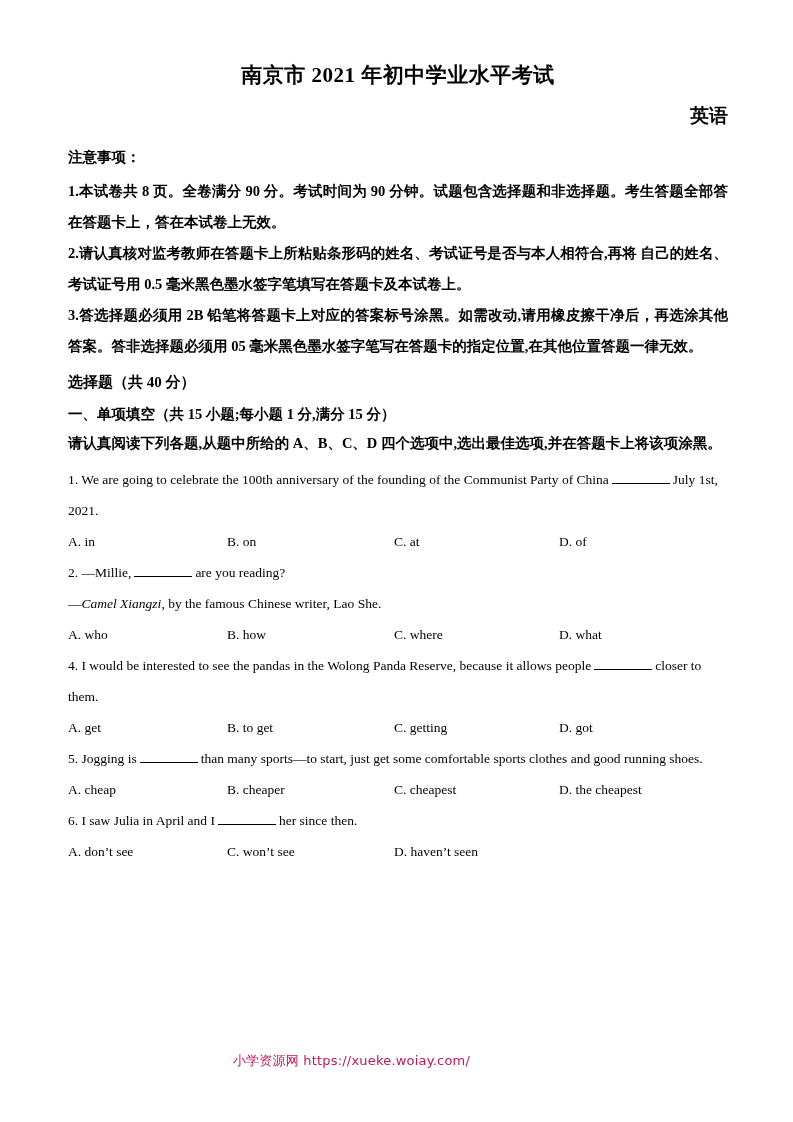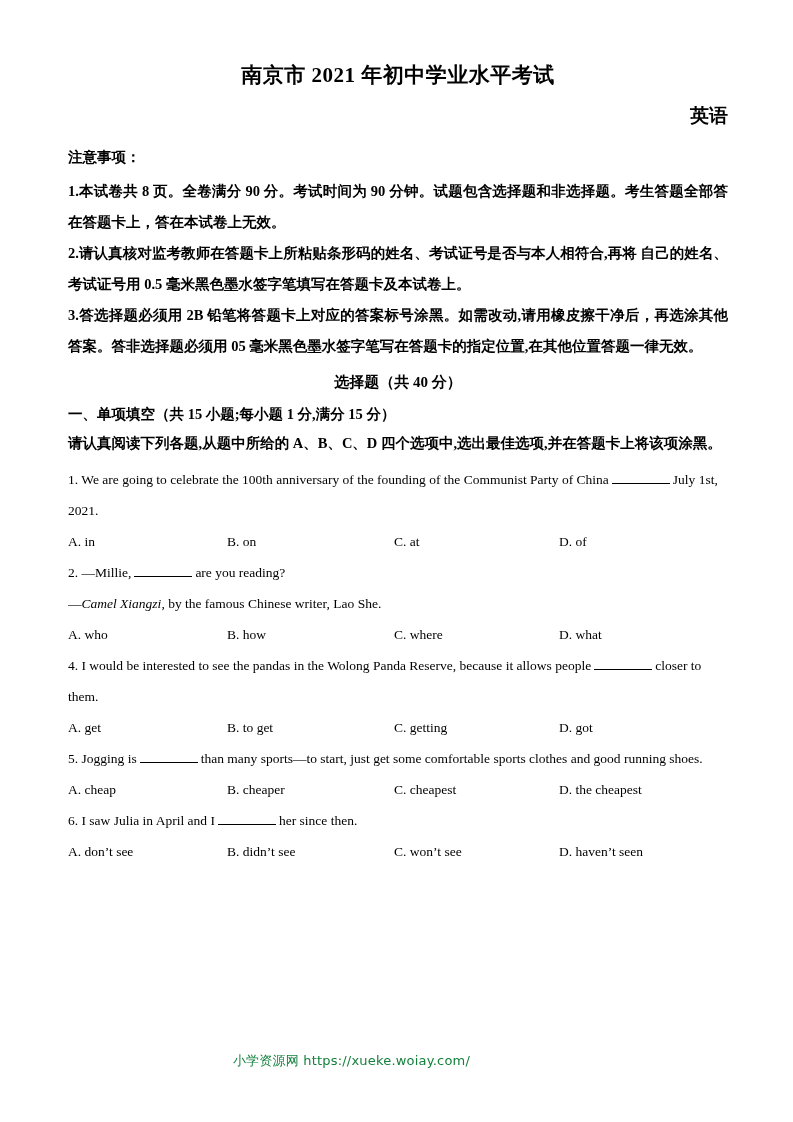--- a/index.html
+++ b/index.html
@@ -57,21 +57,21 @@
     font-weight: bold;
     font-size: 14.5px;
     line-height: 31px;
     margin: 0;
     text-align: justify;
     text-justify: inter-ideograph;
   }
 
   
   .section-center {
-    text-align: center;
+    text-align: left;
     font-weight: bold;
     font-size: 15px;
     line-height: 28px;
     margin: 6px 0 4px 0;
   }
   .part-heading {
     font-weight: bold;
     font-size: 14.5px;
     line-height: 28px;
     margin: 0;
@@ -120,21 +120,21 @@
 
   
   .watermark {
     position: absolute;
     left: 0;
     top: 1052px;
     width: 703px;
     text-align: center;
     font-family: "DejaVu Sans", "Liberation Sans", sans-serif;
     font-size: 13px;
-    color: #15803d;
+    color: #be185d;
     letter-spacing: 0.2px;
   }
 </style>
 </head>
 <body>
 
 <div class="page">
   <div class="content">
 
     <h1 class="doc-title">南京市 2021 年初中学业水平考试</h1>
@@ -208,21 +208,20 @@
       </div>
     </div>
 
     <div class="question">
       <p class="q-stem">
         <span>6.</span>
         <span>I saw Julia in April and I</span><span class="blank"></span><span>her since then.</span>
       </p>
       <div class="q-options">
         <span class="opt">A. don’t see</span>
-        <span class="opt">B. didn’t see</span>
         <span class="opt">C. won’t see</span>
         <span class="opt">D. haven’t seen</span>
       </div>
     </div>
 
   </div>
 
   <div class="watermark">小学资源网 https://xueke.woiay.com/</div>
 </div>
 

